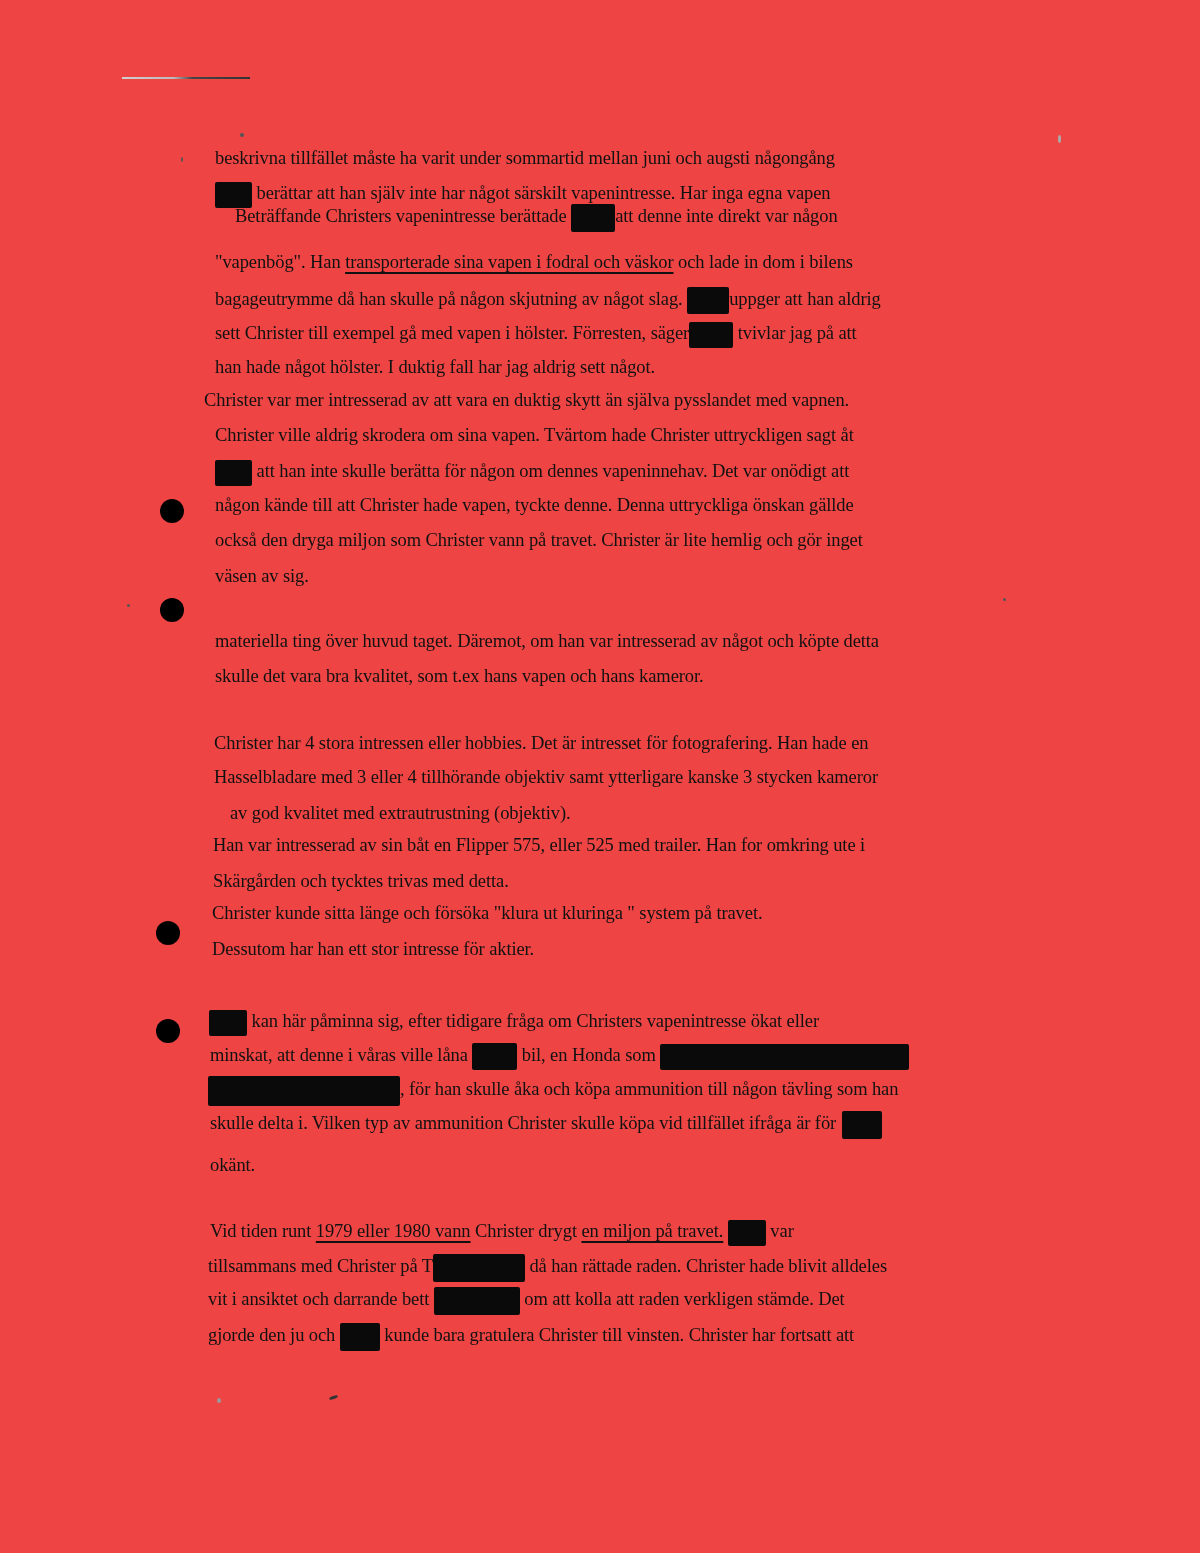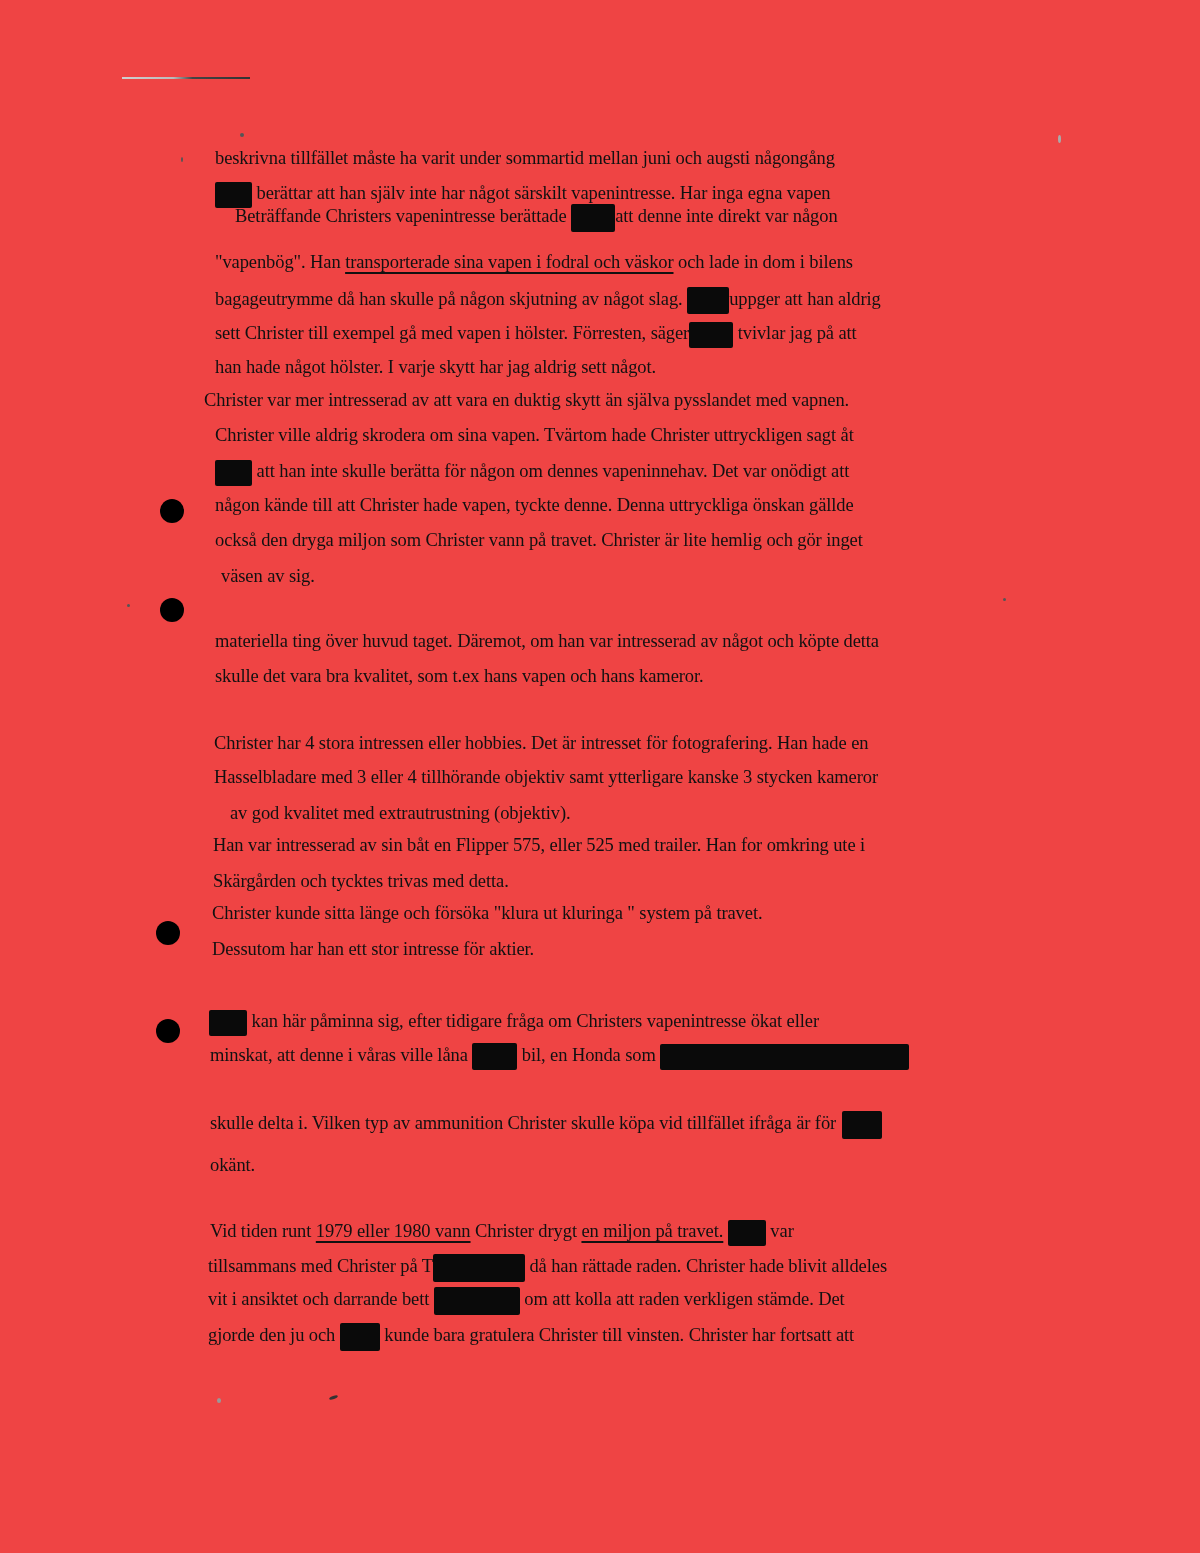--- a/index.html
+++ b/index.html
@@ -51,21 +51,21 @@
 
   <div class="line" style="left:215px;top:287px;">
     <span>bagageutrymme då han skulle på någon skjutning av något slag. </span><span class="redact" style="width:42px;height:27px;"></span><span>uppger att han aldrig</span>
   </div>
 
   <div class="line" style="left:215px;top:322px;">
     <span>sett Christer till exempel gå med vapen i hölster. Förresten, säger</span><span class="redact" style="width:44px;height:26px;"></span><span> tvivlar jag på att</span>
   </div>
 
   <div class="line" style="left:215px;top:357px;">
-    <span>han hade något hölster. I varje skytt har jag aldrig sett något.</span>
+    <span>han hade något hölster. I duktig fall har jag aldrig sett något.</span>
   </div>
 
   <div class="line" style="left:198px;top:390px;margin-left:6px;">
     <span>Christer var mer intresserad av att vara en duktig skytt än själva pysslandet med vapnen.</span>
   </div>
 
   <div class="line" style="left:215px;top:425px;">
     <span>Christer ville aldrig skrodera om sina vapen. Tvärtom hade Christer uttryckligen sagt åt</span>
   </div>
 
@@ -74,21 +74,21 @@
   </div>
 
   <div class="line" style="left:215px;top:495px;">
     <span>någon kände till att Christer hade vapen, tyckte denne. Denna uttryckliga önskan gällde</span>
   </div>
 
   <div class="line" style="left:215px;top:530px;">
     <span>också den dryga miljon som Christer vann på travet. Christer är lite hemlig och gör inget</span>
   </div>
 
-  <div class="line" style="left:221px;top:566px;">
+  <div class="line" style="left:215px;top:566px;">
     <span>väsen av sig.</span>
   </div>
 
 
   <div class="line" style="left:215px;top:666px;">
     <span>skulle det vara bra kvalitet, som t.ex hans vapen och hans kameror.</span>
   </div>
 
   <div class="line" style="left:215px;top:631px;">
     <span>materiella ting över huvud taget. Däremot, om han var intresserad av något och köpte detta</span>
@@ -123,20 +123,23 @@
   </div>
 
   <div class="line" style="left:210px;top:1043px;">
     <span>minskat, att denne i våras ville låna </span><span class="redact" style="width:45px;height:27px;"></span><span> bil, en Honda som </span><span class="redact" style="width:249px;height:26px;"></span>
   </div>
 
   <div class="line" style="left:209px;top:1010px;">
     <span class="redact" style="width:38px;height:26px;"></span><span> kan här påminna sig, efter tidigare fråga om Christers vapenintresse ökat eller</span>
   </div>
 
+  <div class="line" style="left:208px;top:1076px;">
+    <span class="redact" style="width:192px;height:30px;"></span><span>, för han skulle åka och köpa ammunition till någon tävling som han</span>
+  </div>
 
   <div class="line" style="left:210px;top:1111px;">
     <span>skulle delta i. Vilken typ av ammunition Christer skulle köpa vid tillfället ifråga är för</span><span class="redact" style="width:40px;height:28px;margin-left:6px;"></span>
   </div>
 
   <div class="line" style="left:210px;top:1155px;">
     <span>okänt.</span>
   </div>
 
   <div class="line" style="left:210px;top:1220px;">

